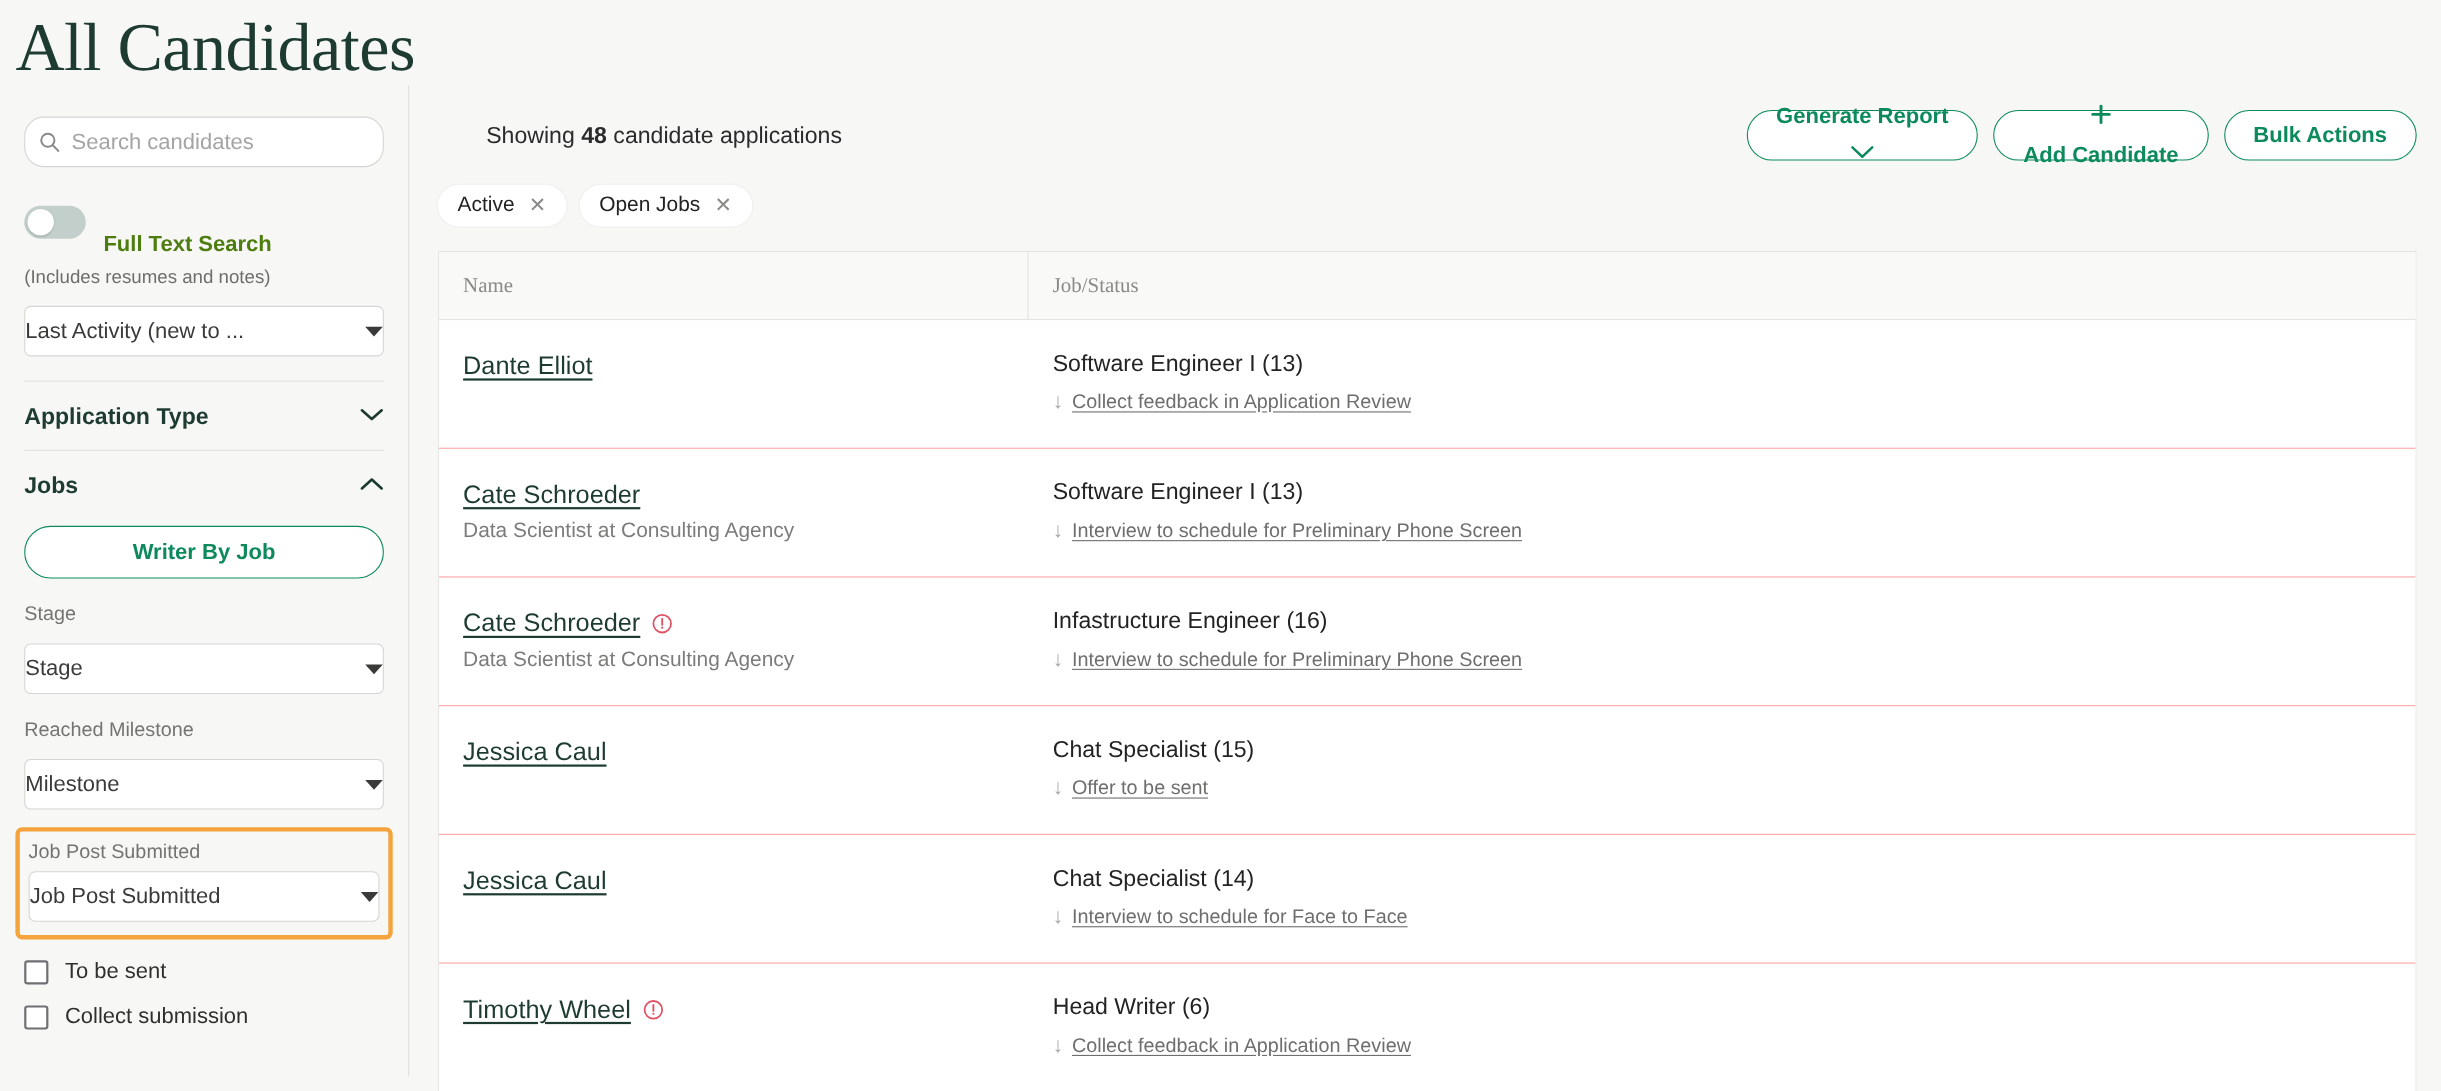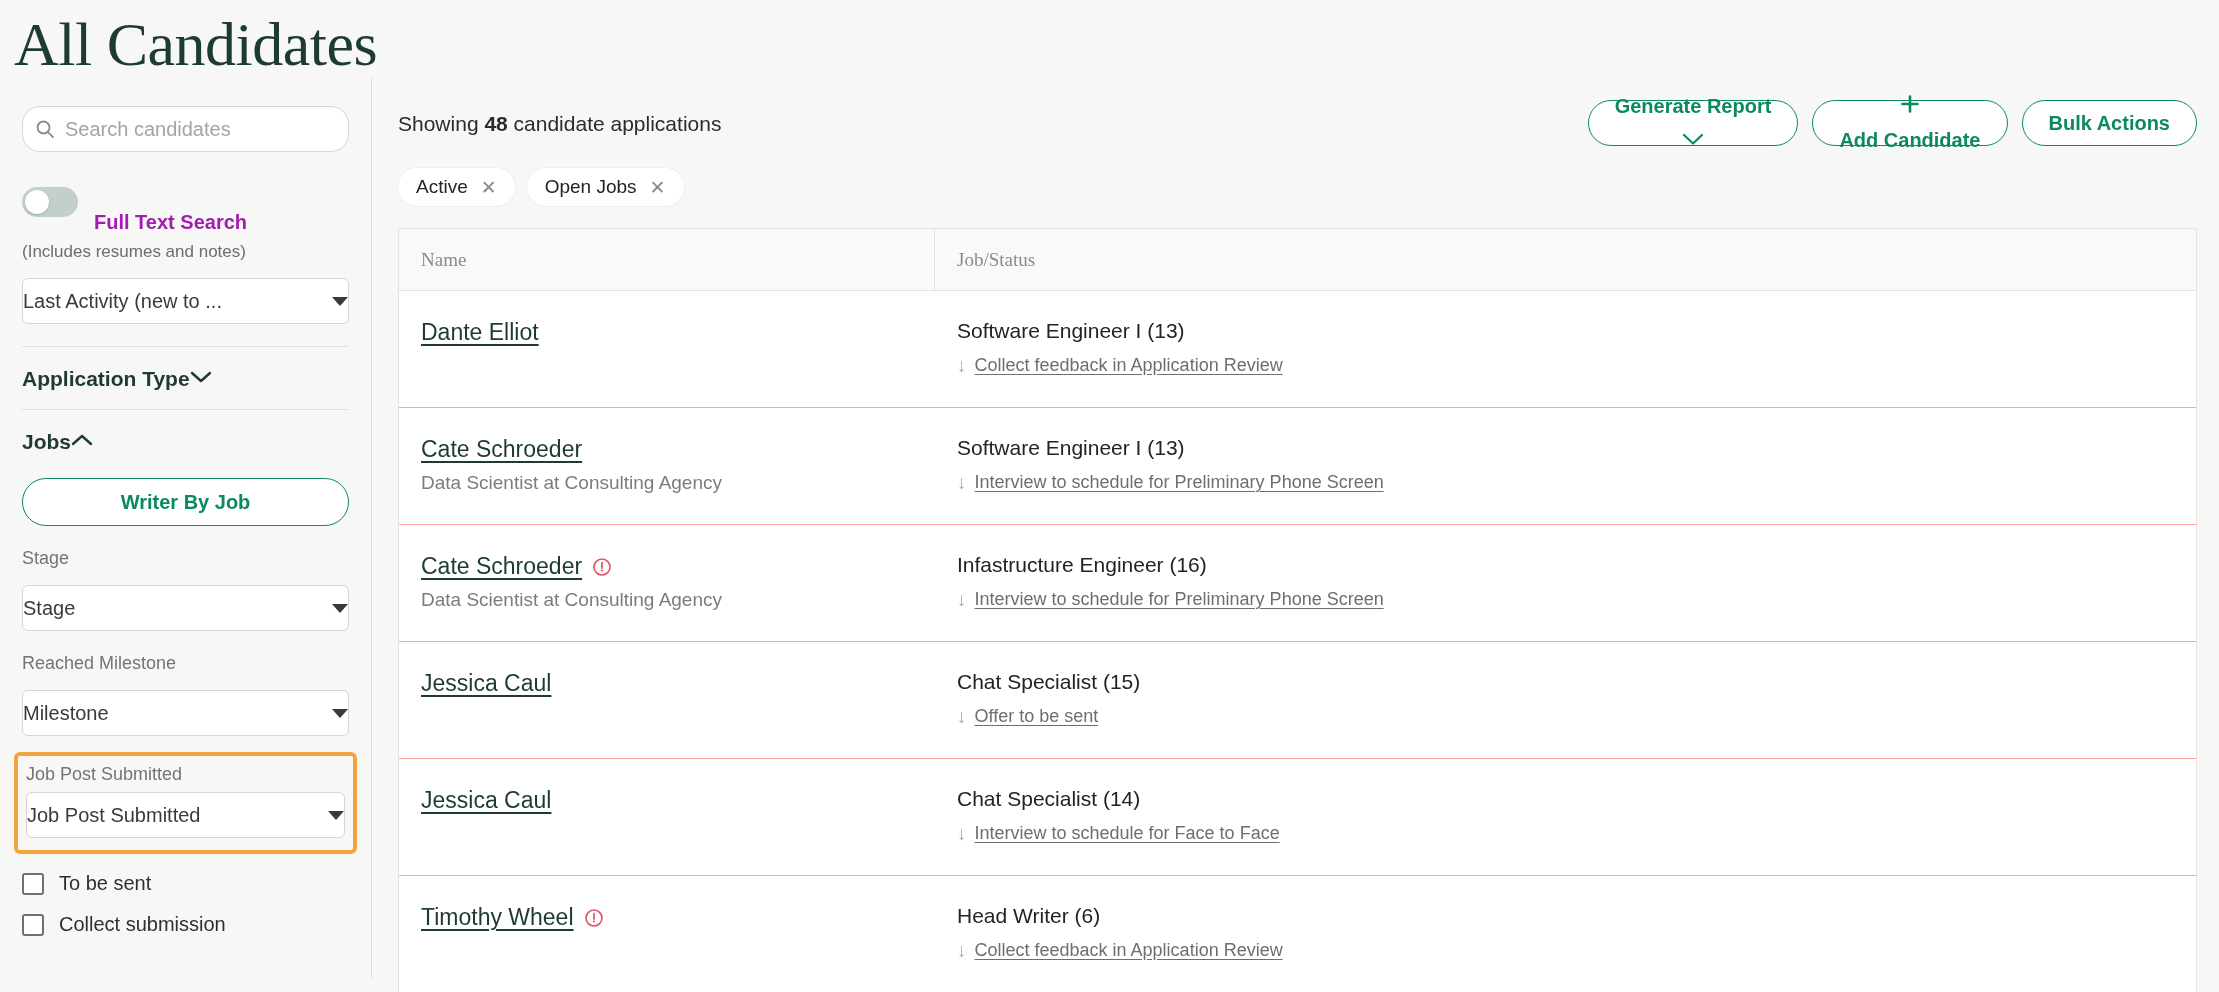--- a/index.html
+++ b/index.html
@@ -64,21 +64,21 @@
     background: #C3CFCB; position: relative; flex: 0 0 auto; cursor: pointer;
   }
   .toggle .knob {
     position: absolute; top: 3px; left: 3px;
     width: 24px; height: 24px; border-radius: 50%;
     background: #FFFFFF;
     box-shadow: 0 1px 2px rgba(0,0,0,.18);
   }
   .toggle-label {
     margin-left: 16px;
-    font-size: 20px; font-weight: 700; color: #a21caf; margin-top: 42px;
+    font-size: 20px; font-weight: 700; color: #4d7c0f; margin-top: 42px;
   }
   .toggle-sub {
     margin-top: 8px;
     font-size: 17px; color: #6D6D6B;
   }
 
   .select {
     margin-top: 16px;
     height: 46px;
     border: 1px solid #D5D5D2;
@@ -96,21 +96,21 @@
   .caret-down {
     width: 0; height: 0; flex: 0 0 auto;
     border-left: 8px solid transparent;
     border-right: 8px solid transparent;
     border-top: 9px solid #3A3A38;
   }
 
   .divider { height: 1px; background: #E1E1DF; margin: 22px 0 0 0; }
 
   .section-head {
-    display: flex; align-items: center; 
+    display: flex; align-items: center; justify-content: space-between;
     padding: 20px 0 18px 0;
     cursor: pointer;
   }
   .section-head .title { font-size: 21px; font-weight: 700; color: #1D3B30; }
 
   .filter-btn {
     display: block; width: 100%;
     height: 48px; line-height: 46px;
     border: 1px solid #0C8A5C;
     border-radius: 24px;
@@ -143,21 +143,21 @@
     border: 2px solid #6F6F74; border-radius: 3px; background: #FFFFFF;
     cursor: pointer;
   }
   .check-label { margin-left: 15px; font-size: 20px; color: #2F2F2D; }
 
   
   .main { flex: 1; padding: 22px 22px 0 26px; position: relative; min-width: 0; }
 
   .main-top { display: flex; align-items: flex-start; justify-content: space-between; }
   .showing {
-    font-size: 21px; color: #2B2B2B; padding-top: 12px;
+    font-size: 21px; color: #2B2B2B; padding-top: 12px; margin-left: 44px;
   }
   .showing b { font-weight: 700; }
 
   .actions { display: flex; gap: 14px; }
   .pill {
     height: 46px;
     border: 1px solid #0C8A5C;
     border-radius: 23px;
     background: #FFFFFF;
     color: #0C8A5C;

